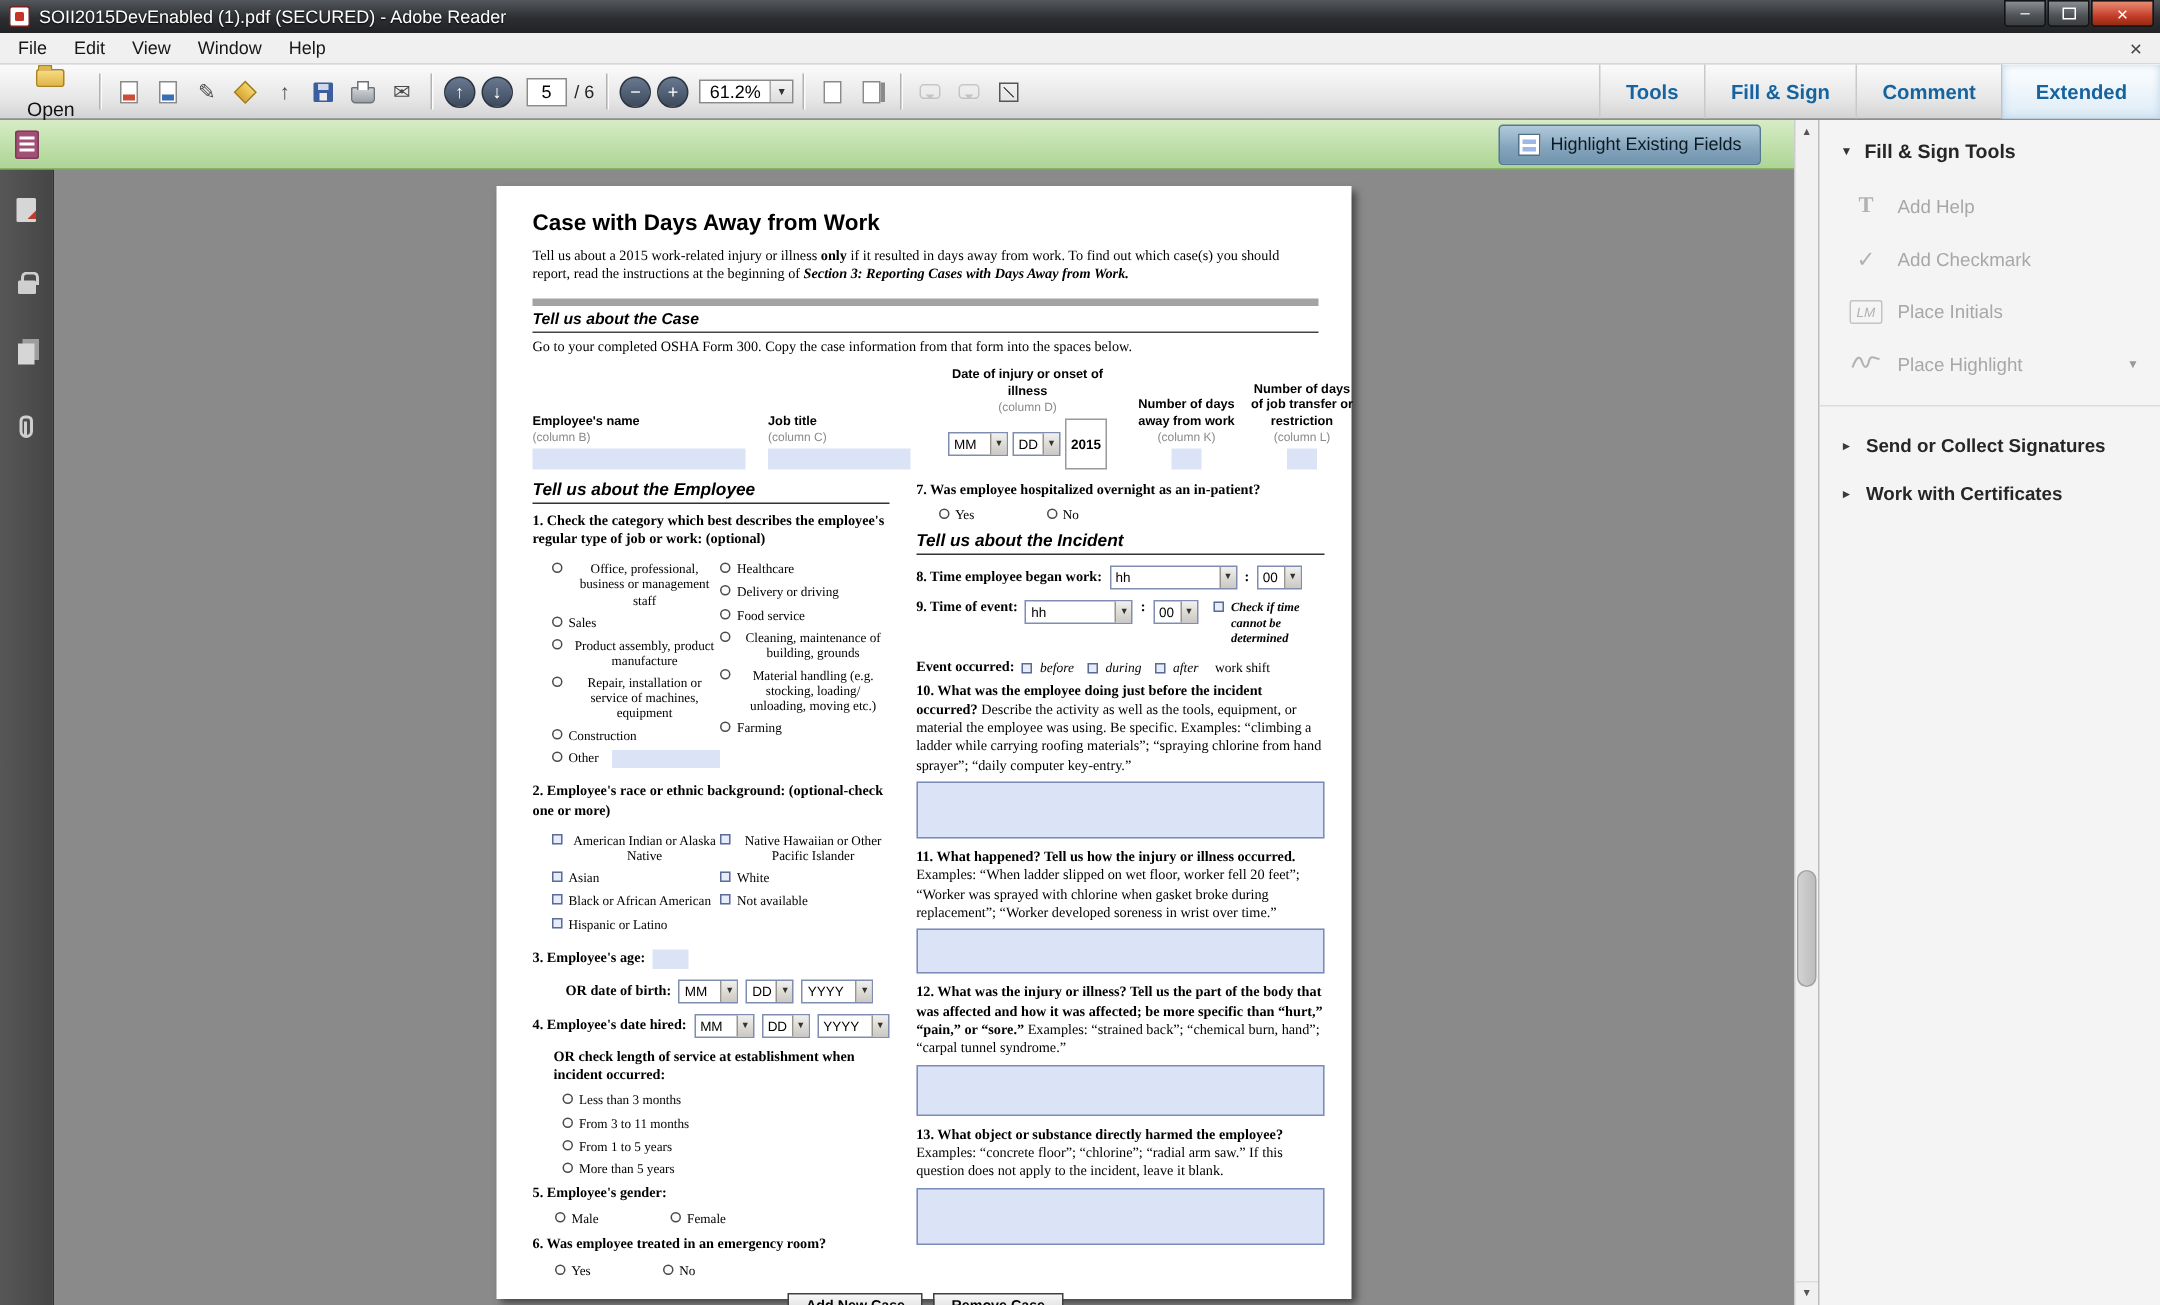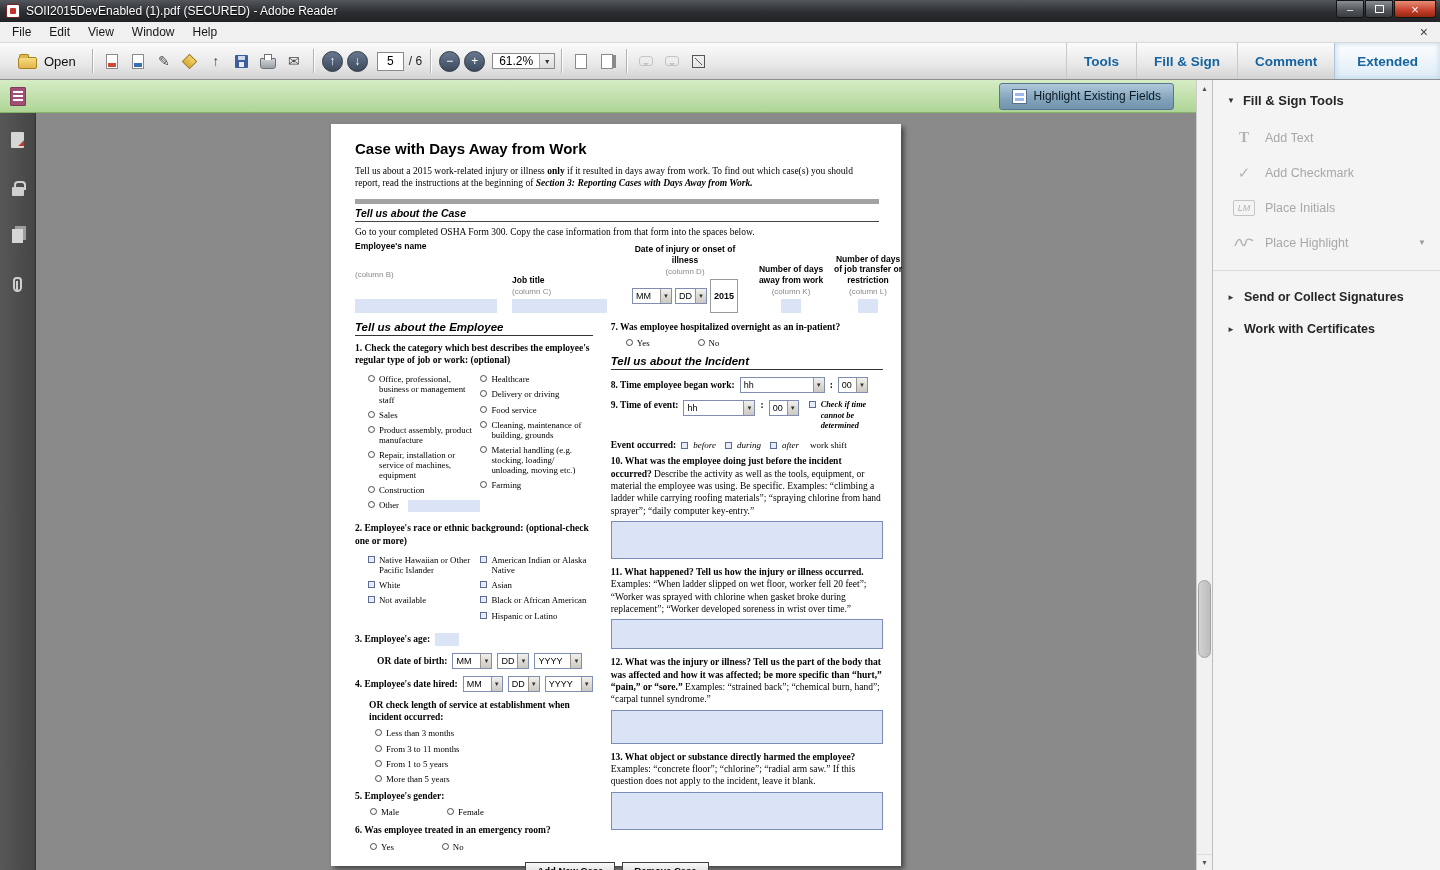--- a/index.html
+++ b/index.html
@@ -15,21 +15,21 @@
   .win-btn.close { width:42px; margin-right:4px; background:linear-gradient(#e98e75,#c43e2b 60%,#93290f); font-size:13px; }
   .maxbox { width:9px; height:8px; border:1px solid #fff; display:block; }
 
   
   .menubar { height:21px; background:#f0f0f0; border-bottom:1px solid #d8d8d8; display:flex; align-items:center; padding:0 3px; font-size:12px; color:#161616; }
   .menu-item { padding:2px 9px; cursor:default; }
   .menu-close { margin-left:auto; color:#444; font-size:14px; padding:0 9px; }
 
   
   .toolbar { height:37px; background:linear-gradient(#fbfbfb,#e6e6e6 65%,#d3d3d3); border-bottom:1px solid #8f8f8f; display:flex; align-items:center; padding-left:8px; }
-  .open-btn { display:flex; align-items:center; gap:7px; background:transparent; border:none; font-size:13px; color:#111; padding:4px 10px; font-family:inherit; }
+  .open-btn { display:flex; align-items:center; gap:7px; background:transparent; border:none; font-size:13px; color:#111; padding:4px 10px; font-family:inherit;flex-direction:column; }
   .ic-folder { width:19px; height:12px; background:linear-gradient(#f6dc81,#e0b54c); border:1px solid #a8831f; border-radius:2px; position:relative; margin-top:3px; }
   .ic-folder:before { content:""; position:absolute; top:-4px; left:0; width:8px; height:3px; background:#e0b54c; border:1px solid #a8831f; border-bottom:none; border-radius:2px 2px 0 0; }
   .tb-sep { width:1px; height:24px; background:#b2b2b2; margin:0 6px; box-shadow:1px 0 0 #fcfcfc; }
   .tbi { width:26px; height:24px; display:flex; align-items:center; justify-content:center; border-radius:2px; color:#4a4a4a; font-size:14px; }
   .tbi.disabled { opacity:.4; }
   .ic-page { width:12px; height:15px; background:#fff; border:1px solid #8a8a8a; position:relative; }
   .ic-page.red:after { content:""; position:absolute; bottom:1px; left:1px; right:1px; height:4px; background:#cf4a37; }
   .ic-page.blue:after { content:""; position:absolute; bottom:1px; left:1px; right:1px; height:4px; background:#3a6fb3; }
   .ic-diamond { width:11px; height:11px; background:linear-gradient(#f3d36a,#d8a733); border:1px solid #a07c17; transform:rotate(45deg); }
   .ic-floppy { width:13px; height:13px; background:#3c5d9e; border-radius:1px; position:relative; }
@@ -84,21 +84,21 @@
   .pdf-title { font-family:"Liberation Sans",sans-serif; font-weight:700; font-size:15px; margin-bottom:8px; }
   .intro { font-size:9.5px; line-height:1.3; width:502px; }
   .graybar { height:5px; background:#a3a3a3; margin:9px 0 3px; }
   .case-head { font-family:"Liberation Sans",sans-serif; font-weight:700; font-style:italic; font-size:10.5px; border-bottom:1px solid #444; padding-bottom:2px; margin-bottom:5px; }
   .case-instr { font-size:9.5px; margin:2px 0 4px; }
 
   .case-cols { position:relative; height:72px; margin-bottom:8px; font-family:"Liberation Sans",sans-serif; }
   .cc { position:absolute; top:0; height:72px; display:flex; flex-direction:column; justify-content:flex-end; }
   .cc-label { font-weight:700; font-size:8.5px; line-height:1.25; }
   .cc-sub { font-size:8px; color:#8a8a8a; margin:1px 0 3px; }
-  .c1 { left:0; width:150px;justify-content:space-between; } .c2 { left:157px; width:100px; }
+  .c1 { left:0; width:150px; } .c2 { left:157px; width:100px; }
   .c3 { left:268px; width:124px; text-align:center; align-items:center; }
   .c4 { left:400px; width:72px; text-align:center; align-items:center; }
   .c5 { left:478px; width:70px; text-align:center; align-items:center; }
   .field { background:#dbe3f6; height:14px; display:inline-block; }
   .f-name { width:142px; } .f-job { width:95px; } .f-days { width:20px; }
   .date-row { display:flex; align-items:center; gap:3px; }
   .yearbox { font-size:9px; border:1px solid #999; background:#fff; padding:16px 3px; height:16px; display:flex; align-items:center; font-weight:700; }
 
   .combo { display:inline-flex; height:16px; border:1px solid #7e8db0; background:#fff; vertical-align:middle;justify-content:center; }
   .combo .cv { flex:1; font-family:"Liberation Sans",sans-serif; font-size:9px; padding:2px 3px 0; text-align:left; color:#000; overflow:hidden; white-space:nowrap; }
@@ -108,21 +108,21 @@
 
   .form-cols { display:flex; margin-top:2px; }
   .col-left { width:276px; padding-right:8px; }
   .col-div { width:1px; background:#b5b5b5; }
   .col-right { flex:1; padding-left:10px; }
 
   .sec-title { font-family:"Liberation Sans",sans-serif; font-weight:700; font-style:italic; font-size:11.5px; border-bottom:1px solid #333; padding-bottom:2px; margin-bottom:6px; }
   .q { font-size:9.5px; font-weight:700; line-height:1.3; margin-bottom:3px; }
   .q .desc { font-weight:400; }
 
-  .opt-2col { display:flex; margin-left:13px; margin-bottom:5px; }
+  .opt-2col { display:flex; margin-left:13px; margin-bottom:5px;text-align:center; }
   .optcol { width:50%; }
   .opt-row { display:flex; gap:4px; margin:5px 0; font-size:8.8px; line-height:1.15; align-items:flex-start; font-family:"Liberation Serif",serif; }
   .opt-label { display:inline-block; }
   .radio { flex:0 0 auto; width:7px; height:7px; border:1px solid #4a4a4a; border-radius:50%; background:#fdfdfd; margin-top:1px; }
   .checkbox { flex:0 0 auto; width:7px; height:7px; border:1px solid #5a6b96; background:#e6ecf9; margin-top:1px; display:inline-block; }
   .opts.inline { display:flex; gap:48px; margin-left:15px; margin-bottom:5px; }
   .opts.inline .opt-row { margin:2px 0;text-align:right; }
   .opts.svc { margin-left:20px; margin-bottom:6px; }
   .other-field { width:82px; height:12px; margin-left:5px; }
 
@@ -402,49 +402,49 @@
                     </div>
                 </div>
               </div>
 
               <p class="q">2. Employee's race or ethnic background: (optional-check one or more)</p>
               <div class="opt-2col">
                 <div class="optcol">
                     <div class="opts">
                       <div class="opt-row">
                         <span class="checkbox"></span>
+                        <span class="opt-label">American Indian or Alaska Native</span>
+                      </div>
+                      <div class="opt-row">
+                        <span class="checkbox"></span>
+                        <span class="opt-label">Asian</span>
+                      </div>
+                      <div class="opt-row">
+                        <span class="checkbox"></span>
+                        <span class="opt-label">Black or African American</span>
+                      </div>
+                      <div class="opt-row">
+                        <span class="checkbox"></span>
+                        <span class="opt-label">Hispanic or Latino</span>
+                      </div>
+                    </div>
+                  </div>
+                <div class="optcol">
+                    <div class="opts">
+                      <div class="opt-row">
+                        <span class="checkbox"></span>
                         <span class="opt-label">Native Hawaiian or Other Pacific Islander</span>
                       </div>
                       <div class="opt-row">
                         <span class="checkbox"></span>
                         <span class="opt-label">White</span>
                       </div>
                       <div class="opt-row">
                         <span class="checkbox"></span>
                         <span class="opt-label">Not available</span>
-                      </div>
-                    </div>
-                  </div>
-                <div class="optcol">
-                    <div class="opts">
-                      <div class="opt-row">
-                        <span class="checkbox"></span>
-                        <span class="opt-label">American Indian or Alaska Native</span>
-                      </div>
-                      <div class="opt-row">
-                        <span class="checkbox"></span>
-                        <span class="opt-label">Asian</span>
-                      </div>
-                      <div class="opt-row">
-                        <span class="checkbox"></span>
-                        <span class="opt-label">Black or African American</span>
-                      </div>
-                      <div class="opt-row">
-                        <span class="checkbox"></span>
-                        <span class="opt-label">Hispanic or Latino</span>
                       </div>
                     </div>
                   </div>
               </div>
 
               <div class="inline-q">
                 <span class="lbl">3. Employee's age:</span>
                 <span class="field age-field"></span>
               </div>
               <div class="inline-q indent">
@@ -609,21 +609,21 @@
     <span class="sb-btn bottom">▼</span>
   </div>
 
   <div class="right-panel">
     <div class="panel-header">
       <span class="ph-arrow">▼</span>
       <span class="ph-title">Fill &amp; Sign Tools</span>
     </div>
     <div class="tool-item">
       <span class="ti-icon serifT">T</span>
-      <span>Add Text</span>
+      <span>Add Help</span>
     </div>
     <div class="tool-item">
       <span class="ti-icon">✓</span>
       <span>Add Checkmark</span>
     </div>
     <div class="tool-item">
       <span class="ti-icon initials">LM</span>
       <span>Place Initials</span>
     </div>
     <div class="tool-item">

